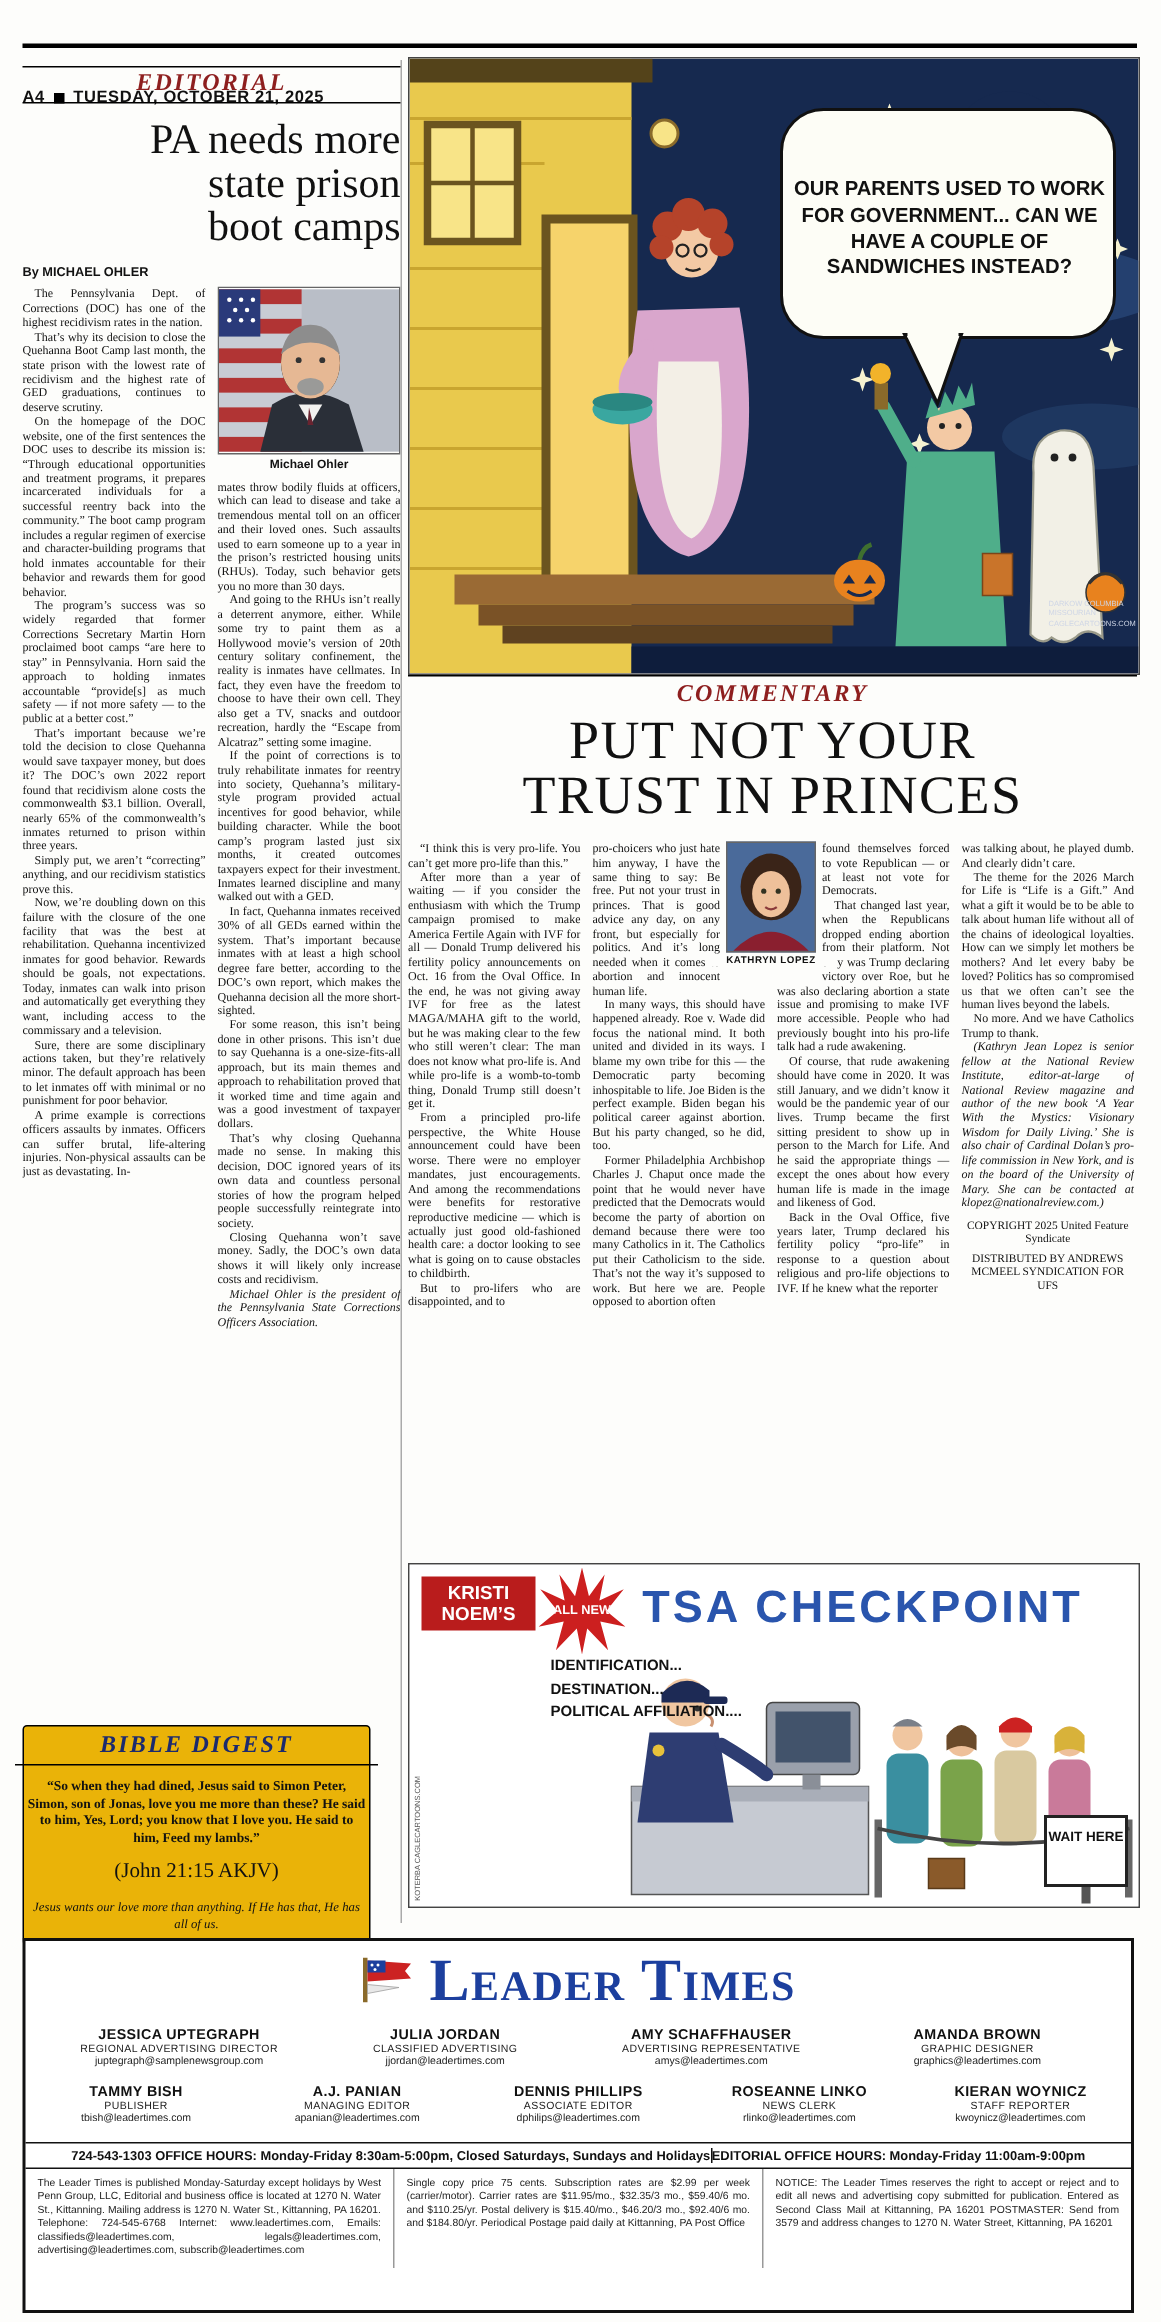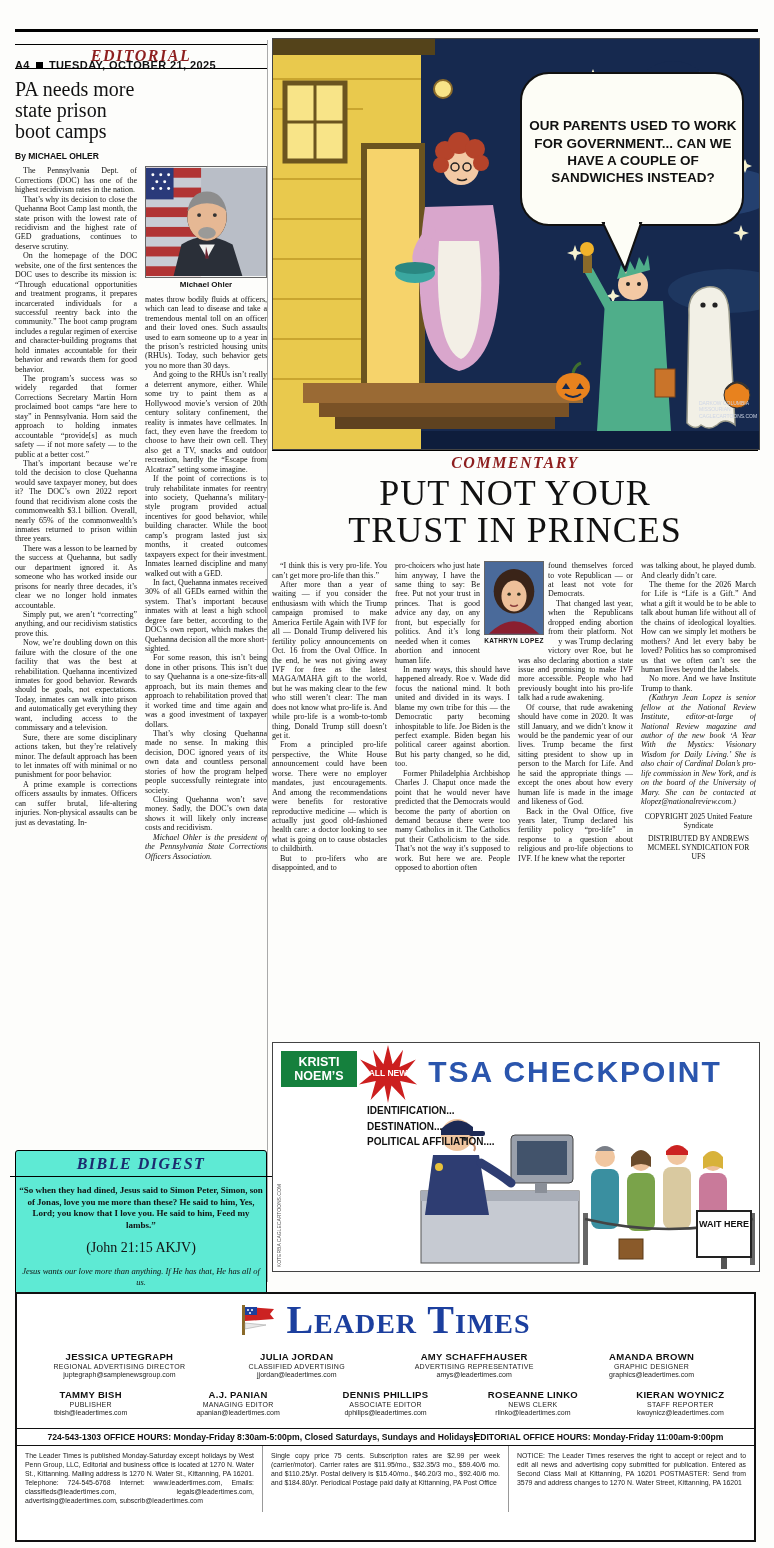--- a/index.html
+++ b/index.html
@@ -12,21 +12,21 @@
   .sq{width:7px;height:7px;background:#000;display:inline-block;}
   .topbar-right{font-variant:small-caps;font-weight:bold;font-size:18px;letter-spacing:.5px;}
   .main-rule{position:absolute;left:15px;width:743px;top:29px;height:3px;background:#000;}
 
   
   .section-strip{border-top:1.5px solid #000;border-bottom:1.5px solid #000;padding:2px 0 3px;text-align:center;}
   .section-label{font-style:italic;font-weight:bold;font-size:16px;color:var(--section-red,#8e1f1f);letter-spacing:1.5px;}
 
   
   .editorial{position:absolute;left:15px;top:44px;width:252px;}
-  .ed-headline{margin-top:10px;text-align:left;font-size:20px;line-height:1.04;}
+  .ed-headline{margin-top:10px;text-align:right;font-size:28px;line-height:1.04;}
   .ed-byline{font-family:"Liberation Sans",sans-serif;font-weight:bold;font-size:8.5px;margin:10px 0 5px;}
   .ed-cols{display:flex;gap:8px;}
   .ed-col{width:122px;font-size:8px;line-height:1.18;text-align:justify;height:952px;overflow:hidden;}
   .ed-col p,.comm-col p{margin:0;text-indent:8px;}
   .ed-col2 .plist p:first-child{text-indent:0;}
   .photo-frame{width:122px;height:112px;border:1px solid #666;box-sizing:border-box;overflow:hidden;}
   .photo-caption{font-family:"Liberation Sans",sans-serif;font-weight:bold;font-size:8px;text-align:center;padding:2px 0 5px;}
   .bio{font-style:italic;margin-top:2px;}
   .vrule{position:absolute;left:267px;top:40px;width:1px;height:1242px;background:#aaa;}
 
@@ -44,36 +44,36 @@
   .comm-col .plist-cont p:first-child{text-indent:0;}
   .sp-r{float:right;width:30px;height:90px;}
   .sp-l{float:left;width:30px;height:90px;}
   .kl-photo{position:absolute;left:212px;top:0;width:60px;height:74px;border:1px solid #666;box-sizing:border-box;overflow:hidden;background:#4a6a9a;}
   .kl-caption{position:absolute;left:198px;top:76px;width:88px;background:#fdfdfb;font-family:"Liberation Sans",sans-serif;font-weight:bold;font-size:6.5px;text-align:center;letter-spacing:.4px;}
   .copy-block{text-align:center;font-size:7.6px;margin-top:5px;line-height:1.2;}
   .copy-block div{margin-top:4px;}
 
   
   .cartoon2{position:absolute;left:272px;top:1042px;width:486px;height:228px;border:1px solid #444;background:#fff;overflow:hidden;}
-  .kn-box{position:absolute;left:8px;top:8px;width:76px;background:#15803d;color:#fff;font-family:"Liberation Sans",sans-serif;
+  .kn-box{position:absolute;left:8px;top:8px;width:76px;background:#b91c1c;color:#fff;font-family:"Liberation Sans",sans-serif;
           font-weight:bold;font-size:12.5px;line-height:1.12;text-align:center;padding:4px 2px;box-sizing:border-box;}
   .allnew{position:absolute;left:86px;top:2px;width:58px;height:58px;background:var(--badge-red,#cc1f1f);color:#fff;
           display:flex;align-items:center;justify-content:center;text-align:center;
           font-family:"Liberation Sans",sans-serif;font-weight:bold;font-size:8.5px;line-height:1.1;
           clip-path:polygon(50% 0%,58% 33%,76% 8%,70% 38%,98% 25%,78% 50%,100% 68%,71% 62%,80% 95%,56% 70%,50% 100%,44% 70%,20% 95%,29% 62%,0% 68%,22% 50%,2% 25%,30% 38%,24% 8%,42% 33%);}
   .tsa-title{position:absolute;left:124px;top:12px;width:356px;text-align:center;font-family:"Liberation Sans",sans-serif;
              font-weight:800;font-size:30px;letter-spacing:2px;color:var(--tsa-blue,#2a55ad);}
   .c2-caption{position:absolute;left:94px;top:60px;width:170px;font-family:"Liberation Sans",sans-serif;font-weight:bold;font-size:10px;line-height:1.55;color:#111;}
   .c2-caption span{display:block;}
   .wait-sign{position:absolute;left:425px;top:176px;width:52px;font-family:"Liberation Sans",sans-serif;font-weight:bold;font-size:9px;line-height:1.25;text-align:center;color:#111;}
   .c2-credit{position:absolute;left:3px;bottom:4px;font-family:"Liberation Sans",sans-serif;font-size:5px;color:#555;
              writing-mode:vertical-rl;transform:rotate(180deg);}
 
   
-  .bible{position:absolute;left:15px;top:1150px;width:252px;border:1.5px solid #000;border-radius:3px;box-sizing:border-box;padding:0 2px 8px;background:#5eead4;}
+  .bible{position:absolute;left:15px;top:1150px;width:232px;border:1.5px solid #000;border-radius:3px;box-sizing:border-box;padding:0 2px 8px;background:#eab308;}
   .bible .section-strip{border-top:none;margin:0 -8px;padding-top:4px;}
   .bible .section-label{color:var(--bible-navy,#1c2a6e);}
   .bible-quote{font-weight:bold;font-size:9px;line-height:1.3;text-align:center;margin-top:8px;}
   .bible-ref{text-align:center;font-size:14px;margin-top:8px;}
   .bible-reflection{font-style:italic;text-align:center;font-size:8.5px;line-height:1.3;margin-top:10px;}
 
   
   .masthead-box{position:absolute;left:15px;top:1292px;width:741px;height:250px;border:2px solid #111;background:#fff;box-sizing:border-box;}
   .logo-row{display:flex;justify-content:center;align-items:center;gap:10px;margin-top:6px;}
   .logo-text{font-variant:small-caps;font-weight:bold;font-size:40px;line-height:1;color:var(--logo-blue,#1c3f9e);letter-spacing:1px;}
@@ -116,21 +116,20 @@
       </div>
     <div class="ed-byline">By MICHAEL OHLER</div>
     <div class="ed-cols">
       <div class="ed-col">
         <div class="plist">
             <p>The Pennsylvania Dept. of Corrections (DOC) has one of the highest recidivism rates in the nation.</p>
             <p>That’s why its decision to close the Quehanna Boot Camp last month, the state prison with the lowest rate of recidivism and the highest rate of GED graduations, continues to deserve scrutiny.</p>
             <p>On the homepage of the DOC website, one of the first sentences the DOC uses to describe its mission is: “Through educational opportunities and treatment programs, it prepares incarcerated individuals for a successful reentry back into the community.” The boot camp program includes a regular regimen of exercise and character-building programs that hold inmates accountable for their behavior and rewards them for good behavior.</p>
             <p>The program’s success was so widely regarded that former Corrections Secretary Martin Horn proclaimed boot camps “are here to stay” in Pennsylvania. Horn said the approach to holding inmates accountable “provide[s] as much safety — if not more safety — to the public at a better cost.”</p>
             <p>That’s important because we’re told the decision to close Quehanna would save taxpayer money, but does it? The DOC’s own 2022 report found that recidivism alone costs the commonwealth $3.1 billion. Overall, nearly 65% of the commonwealth’s inmates returned to prison within three years.</p>
-            <p>There was a lesson to be learned by the success at Quehanna, but sadly our department ignored it. As someone who has worked inside our prisons for nearly three decades, it’s clear we no longer hold inmates accountable.</p>
             <p>Simply put, we aren’t “correcting” anything, and our recidivism statistics prove this.</p>
             <p>Now, we’re doubling down on this failure with the closure of the one facility that was the best at rehabilitation. Quehanna incentivized inmates for good behavior. Rewards should be goals, not expectations. Today, inmates can walk into prison and automatically get everything they want, including access to the commissary and a television.</p>
             <p>Sure, there are some disciplinary actions taken, but they’re relatively minor. The default approach has been to let inmates off with minimal or no punishment for poor behavior.</p>
             <p>A prime example is corrections officers assaults by inmates. Officers can suffer brutal, life-altering injuries. Non-physical assaults can be just as devastating. In-</p>
           </div>
       </div>
       <div class="ed-col ed-col2">
         <div class="photo-frame">
           <svg viewBox="0 0 122 110" width="120" height="110">
             <rect width="122" height="110" fill="#b9bec7"></rect>
@@ -295,21 +294,21 @@
             <p>found themselves forced to vote Republican — or at least not vote for Democrats.</p>
             <p>That changed last year, when the Republicans dropped ending abortion from their platform. Not only was Trump declaring victory over Roe, but he was also declaring abortion a state issue and promising to make IVF more accessible. People who had previously bought into his pro-life talk had a rude awakening.</p>
             <p>Of course, that rude awakening should have come in 2020. It was still January, and we didn’t know it would be the pandemic year of our lives. Trump became the first sitting president to show up in person to the March for Life. And he said the appropriate things — except the ones about how every human life is made in the image and likeness of God.</p>
             <p>Back in the Oval Office, five years later, Trump declared his fertility policy “pro-life” in response to a question about religious and pro-life objections to IVF. If he knew what the reporter</p>
           </div>
       </div>
       <div class="comm-col">
         <div class="plist plist-cont">
             <p>was talking about, he played dumb. And clearly didn’t care.</p>
             <p>The theme for the 2026 March for Life is “Life is a Gift.” And what a gift it would be to be able to talk about human life without all of the chains of ideological loyalties. How can we simply let mothers be mothers? And let every baby be loved? Politics has so compromised us that we often can’t see the human lives beyond the labels.</p>
-            <p>No more. And we have Institute Trump to thank.</p>
+            <p>No more. And we have Catholics Trump to thank.</p>
           </div>
         <p class="bio">(Kathryn Jean Lopez is senior fellow at the National Review Institute, editor-at-large of National Review magazine and author of the new book ‘A Year With the Mystics: Visionary Wisdom for Daily Living.’ She is also chair of Cardinal Dolan’s pro-life commission in New York, and is on the board of the University of Mary. She can be contacted at klopez@nationalreview.com.)</p>
         <div class="copy-block">
           <div>COPYRIGHT 2025 United Feature Syndicate</div>
           <div>DISTRIBUTED BY ANDREWS MCMEEL SYNDICATION FOR UFS</div>
         </div>
       </div>
       <div class="kl-photo">
         <svg viewBox="0 0 60 74" width="58" height="72">
           <rect width="60" height="74" fill="#4a6a9a"></rect>

